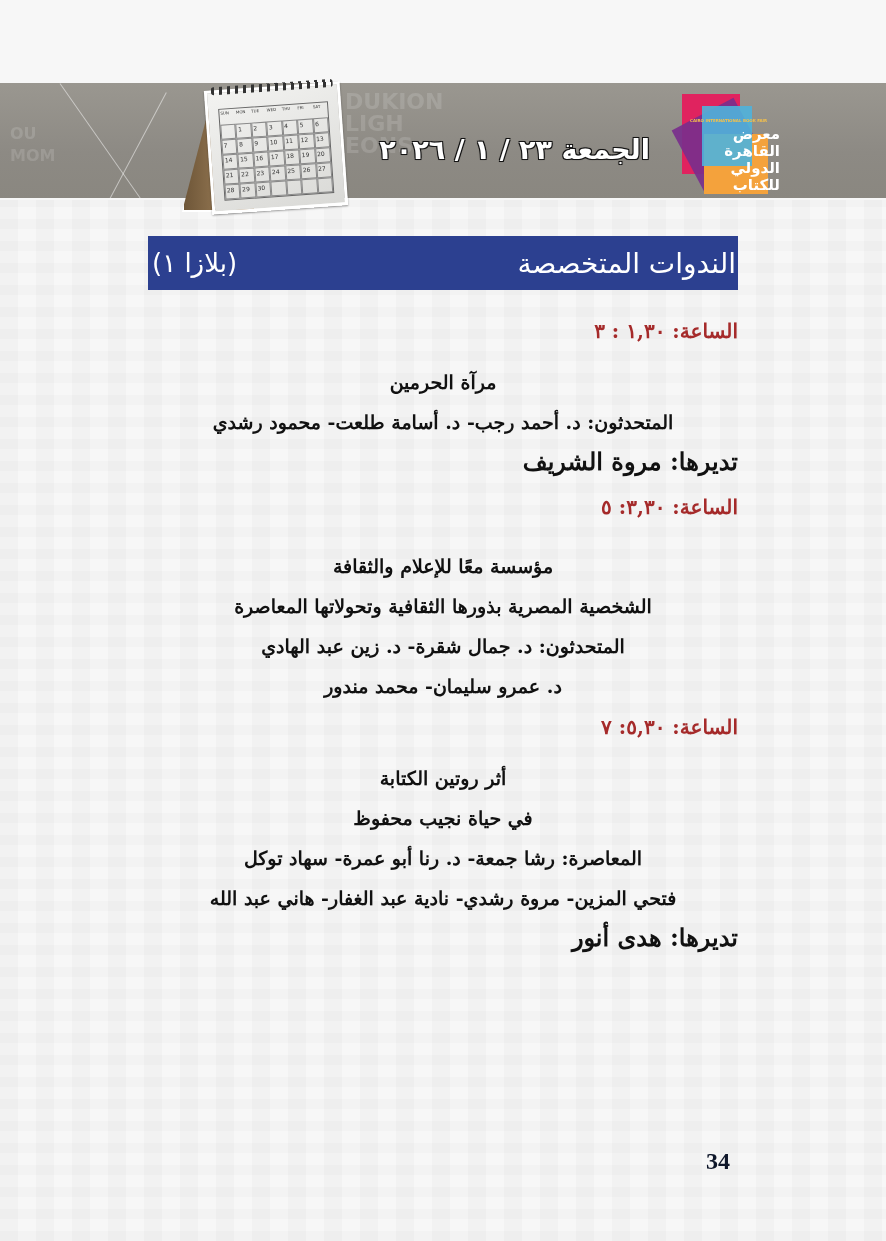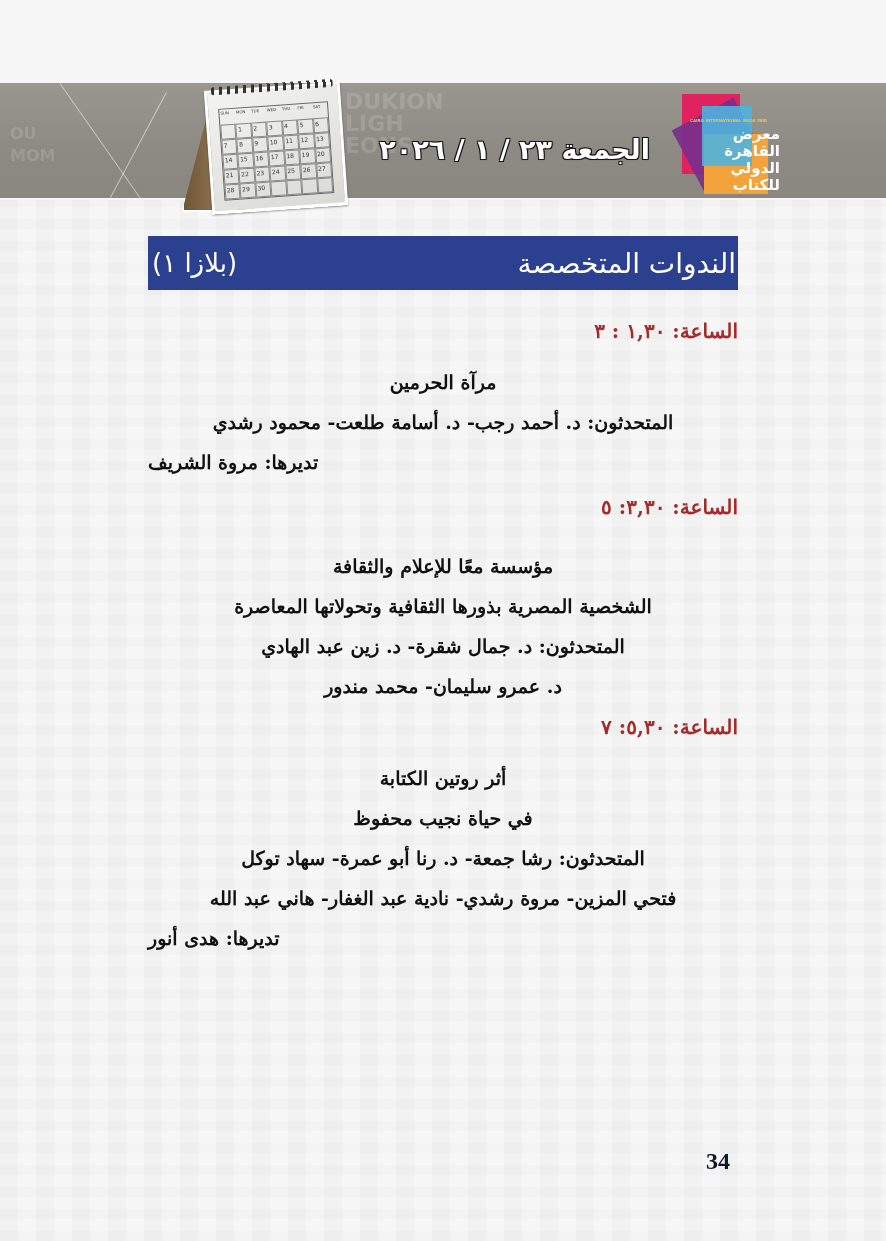--- a/index.html
+++ b/index.html
@@ -84,21 +84,21 @@
   .section-bar .title { font-size: 28px; padding-right: 2px; }
   .section-bar .venue { font-size: 26px; padding-left: 4px; }
   .content {
     position: absolute; left: 148px; top: 312px; width: 590px;
     direction: rtl; font-family: "DejaVu Serif", serif; color: #111;
   }
   .time {
     color: #a52a2a; font-weight: bold; font-size: 20px; height: 38px; line-height: 38px;
   }
   .line-c { text-align: center; font-weight: bold; font-size: 19px; line-height: 40px; }
-  .line-r { text-align: left; font-weight: bold; font-size: 19px; line-height: 40px; }
+  .line-r { text-align: right; font-weight: bold; font-size: 24px; line-height: 40px; }
   .page-number {
     position: absolute; left: 706px; top: 1148px; font-family: "Liberation Serif", serif;
     font-weight: bold; font-size: 24px; color: #0f172a;
   }
 </style>
 </head>
 <body>
 
 <div class="bg-texture"></div>
 
@@ -195,19 +195,19 @@
     <div class="line-c">الشخصية المصرية بذورها الثقافية وتحولاتها المعاصرة</div>
     <div class="line-c">المتحدثون: د. جمال شقرة- د. زين عبد الهادي</div>
     <div class="line-c">د. عمرو سليمان- محمد مندور</div>
   </div>
   <div style="height:2px"></div>
   <div>
     <div class="time">الساعة: ٥,٣٠: ٧</div>
     <div style="height:12px"></div>
     <div class="line-c">أثر روتين الكتابة</div>
     <div class="line-c">في حياة نجيب محفوظ</div>
-    <div class="line-c">المتحدثون: رشا جمعة- د. رنا أبو عمرة- سهاد توكل</div>
+    <div class="line-c">المعاصرة: رشا جمعة- د. رنا أبو عمرة- سهاد توكل</div>
     <div class="line-c">فتحي المزين- مروة رشدي- نادية عبد الغفار- هاني عبد الله</div>
     <div class="line-r">تديرها: هدى أنور</div>
   </div>
 </div>
 
 <div class="page-number">34</div>
 
 </body></html>

